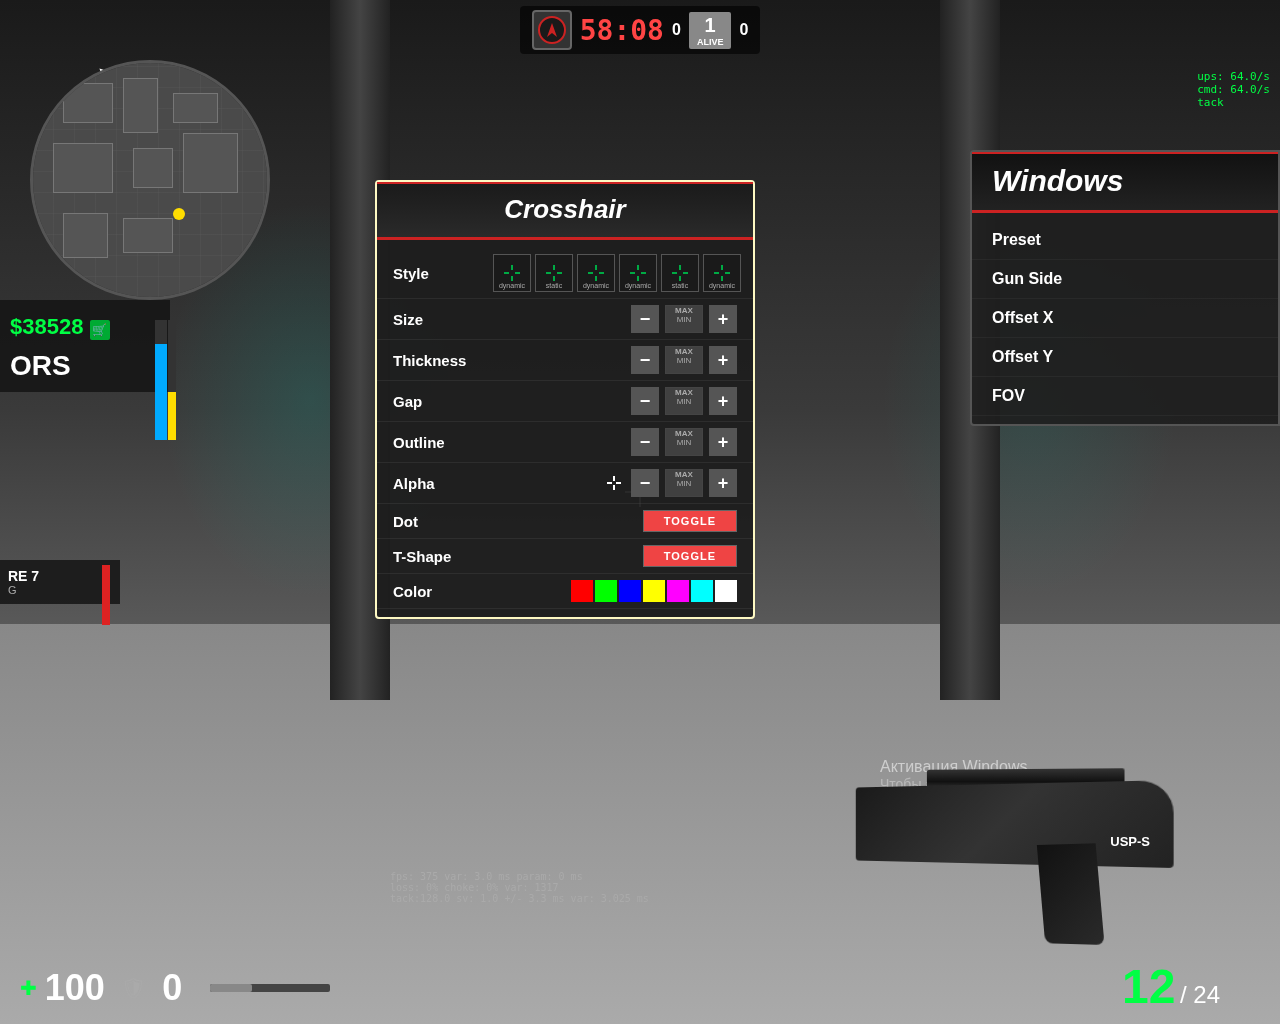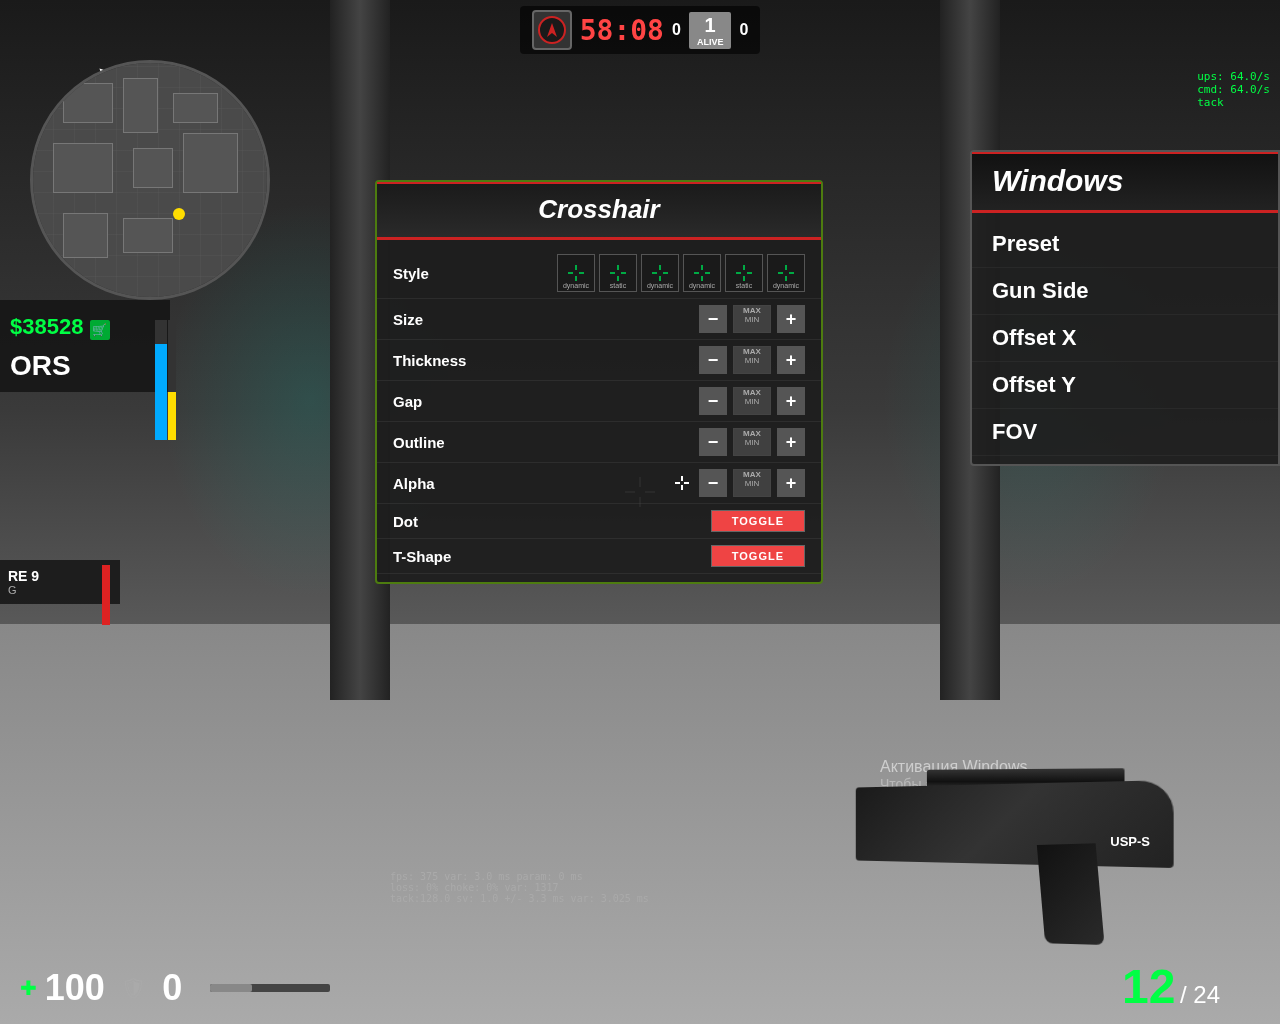--- a/index.html
+++ b/index.html
@@ -280,23 +280,23 @@
       height: 12px;
       background: #ffdd00;
       border-radius: 50%;
     }
 
     
     .crosshair-panel {
       position: absolute;
       left: 375px;
       top: 180px;
-      width: 448px;
+      width: 380px;
       background: rgba(30,30,30,0.95);
-      border: 2px solid #4d7c0f;
+      border: 2px solid #fef9c3;
       z-index: 20;
       border-radius: 4px;
     }
 
     .panel-header {
       background: linear-gradient(180deg, #1a1a1a 0%, #2a2a2a 100%);
       border-bottom: 3px solid #cc2222;
       padding: 12px;
       text-align: center;
       position: relative;
@@ -483,21 +483,21 @@
       font-style: italic;
     }
 
     .viewmode-content {
       padding: 8px 0;
     }
 
     .viewmode-item {
       padding: 10px 20px;
       color: white;
-      font-size: 22px;
+      font-size: 16px;
       font-weight: bold;
       cursor: pointer;
       border-bottom: 1px solid rgba(80,80,80,0.2);
     }
 
     
     .bottom-hud {
       position: absolute;
       bottom: 0;
       left: 0;
@@ -773,21 +773,21 @@
 </div>
 
 <div class="health-bar-container">
   <div class="health-bar-fill"></div>
 </div>
 <div class="ammo-bar-container">
   <div class="ammo-bar-fill"></div>
 </div>
 
 <div class="re-block">
-  <div class="re-text">RE 9</div>
+  <div class="re-text">RE 7</div>
   <div style="color:#aaa;font-size:11px;">G</div>
   <div class="red-bar"></div>
 </div>
 
 <div class="crosshair-panel">
   <div class="panel-header">
     <div class="panel-title">Crosshair</div>
   </div>
   <div class="panel-content">
 
@@ -933,20 +933,34 @@
       </div>
     </div>
 
     <div class="panel-row">
       <div class="row-label">T-Shape</div>
       <div class="row-controls">
         <button class="toggle-btn">TOGGLE</button>
       </div>
     </div>
 
+    <div class="panel-row">
+      <div class="row-label">Color</div>
+      <div class="row-controls">
+        <div class="color-swatches">
+          <div class="color-swatch" style="background:#ff0000;"></div>
+          <div class="color-swatch" style="background:#00ff00;"></div>
+          <div class="color-swatch" style="background:#0000ff;"></div>
+          <div class="color-swatch" style="background:#ffff00;"></div>
+          <div class="color-swatch" style="background:#ff00ff;"></div>
+          <div class="color-swatch" style="background:#00ffff;"></div>
+          <div class="color-swatch" style="background:#ffffff;"></div>
+        </div>
+      </div>
+    </div>
 
   </div>
 </div>
 
 <div class="viewmode-panel">
   <div class="viewmode-header">
     <div class="viewmode-title">Windows</div>
   </div>
   <div class="viewmode-content">
     <div class="viewmode-item">Preset</div>

